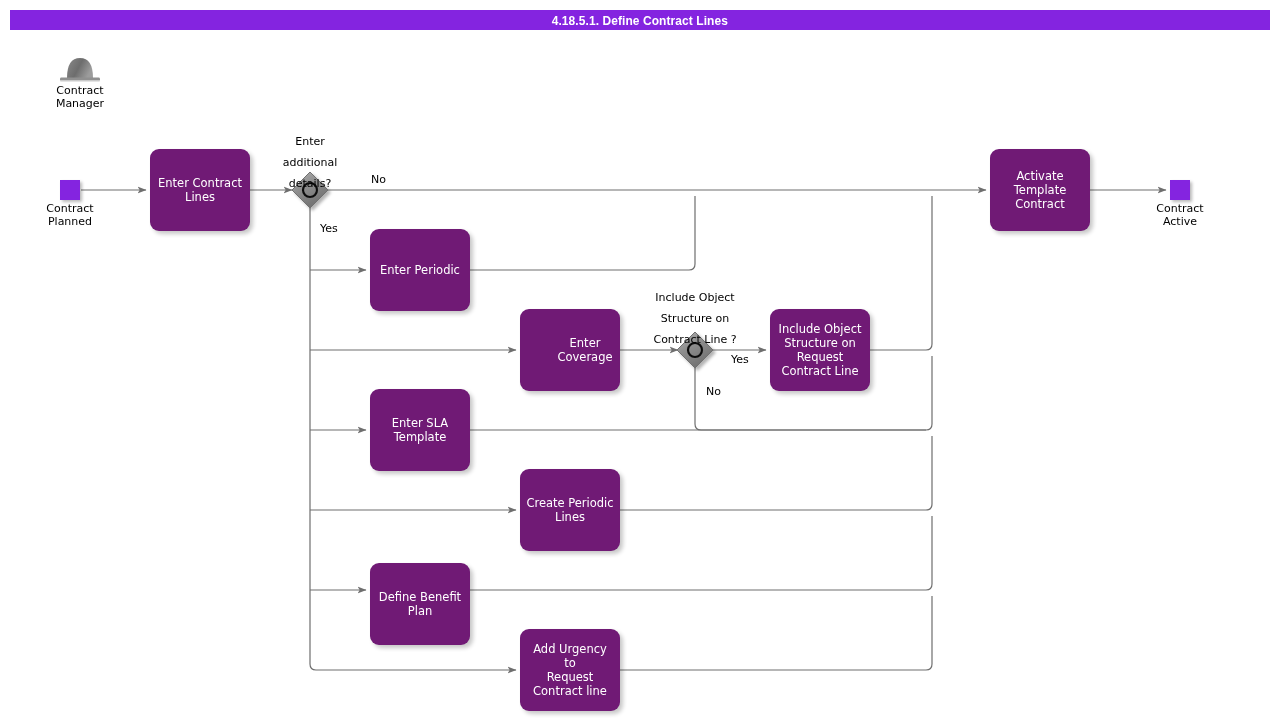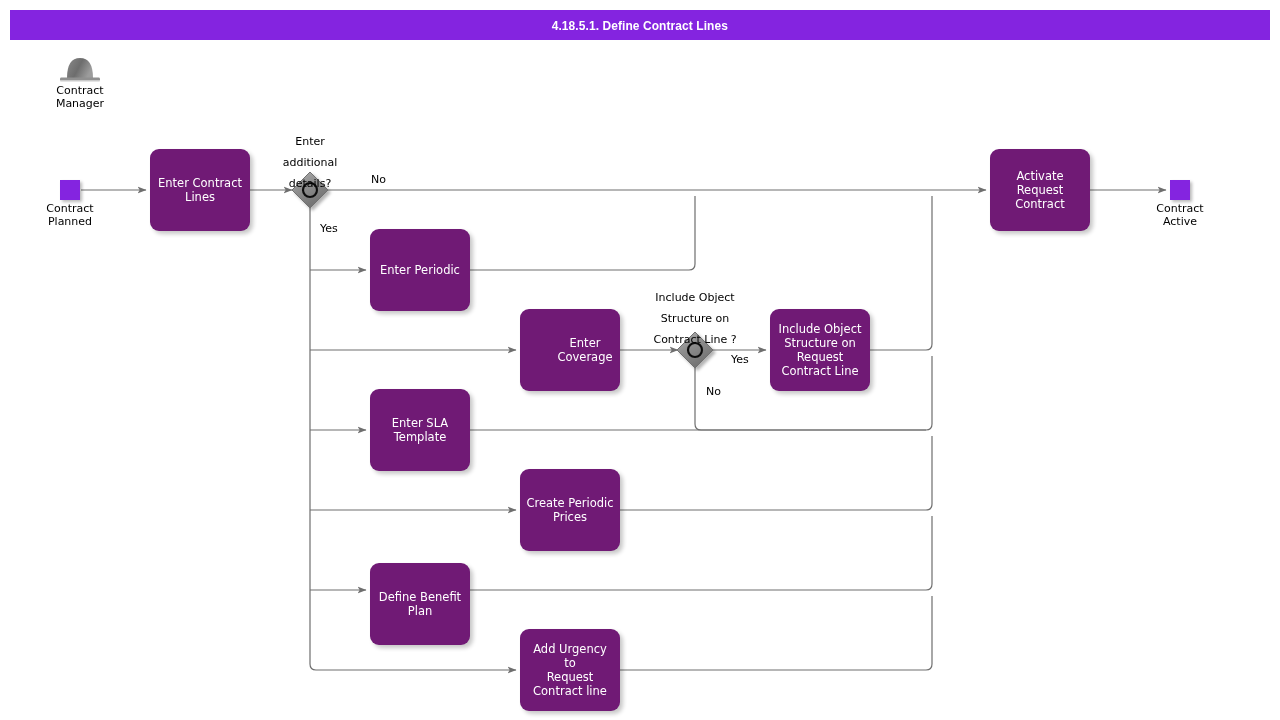--- a/index.html
+++ b/index.html
@@ -19,21 +19,21 @@
     width: 1280px;
     height: 720px;
     background: #ffffff;
   }
   
   .header-bar {
     position: absolute;
     left: 10px;
     top: 10px;
     width: 1260px;
-    height: 30px;
+    height: 20px;
     background: #8424e0;
     display: flex;
     align-items: center;
     justify-content: center;
   }
   .header-title {
     color: #ffffff;
     font-family: "Liberation Sans Narrow", "Liberation Sans", sans-serif;
     font-size: 13px;
     font-weight: bold;
@@ -224,30 +224,30 @@
 Lines</div>
 
   <div class="task" style="left:370px; top:229px; width:100px; height:82px;">Enter Periodic</div>
 
   <div class="task" style="left:520px; top:309px; width:100px; height:82px;padding-left:36px;">Enter Coverage</div>
 
   <div class="task" style="left:370px; top:389px; width:100px; height:82px;">Enter SLA
 Template</div>
 
   <div class="task" style="left:520px; top:469px; width:100px; height:82px;">Create Periodic
-Prices</div>
+Lines</div>
 
   <div class="task" style="left:370px; top:563px; width:100px; height:82px;">Define Benefit
 Plan</div>
 
   <div class="task" style="left:520px; top:629px; width:100px; height:82px;">Add Urgency to
 Request
 Contract line</div>
 
   <div class="task" style="left:770px; top:309px; width:100px; height:82px;">Include Object
 Structure on
 Request
 Contract Line</div>
 
-  <div class="task" style="left:990px; top:149px; width:100px; height:82px;">Activate Request
+  <div class="task" style="left:990px; top:149px; width:100px; height:82px;">Activate Template
 Contract</div>
 
 </div>
 
 </body></html>

